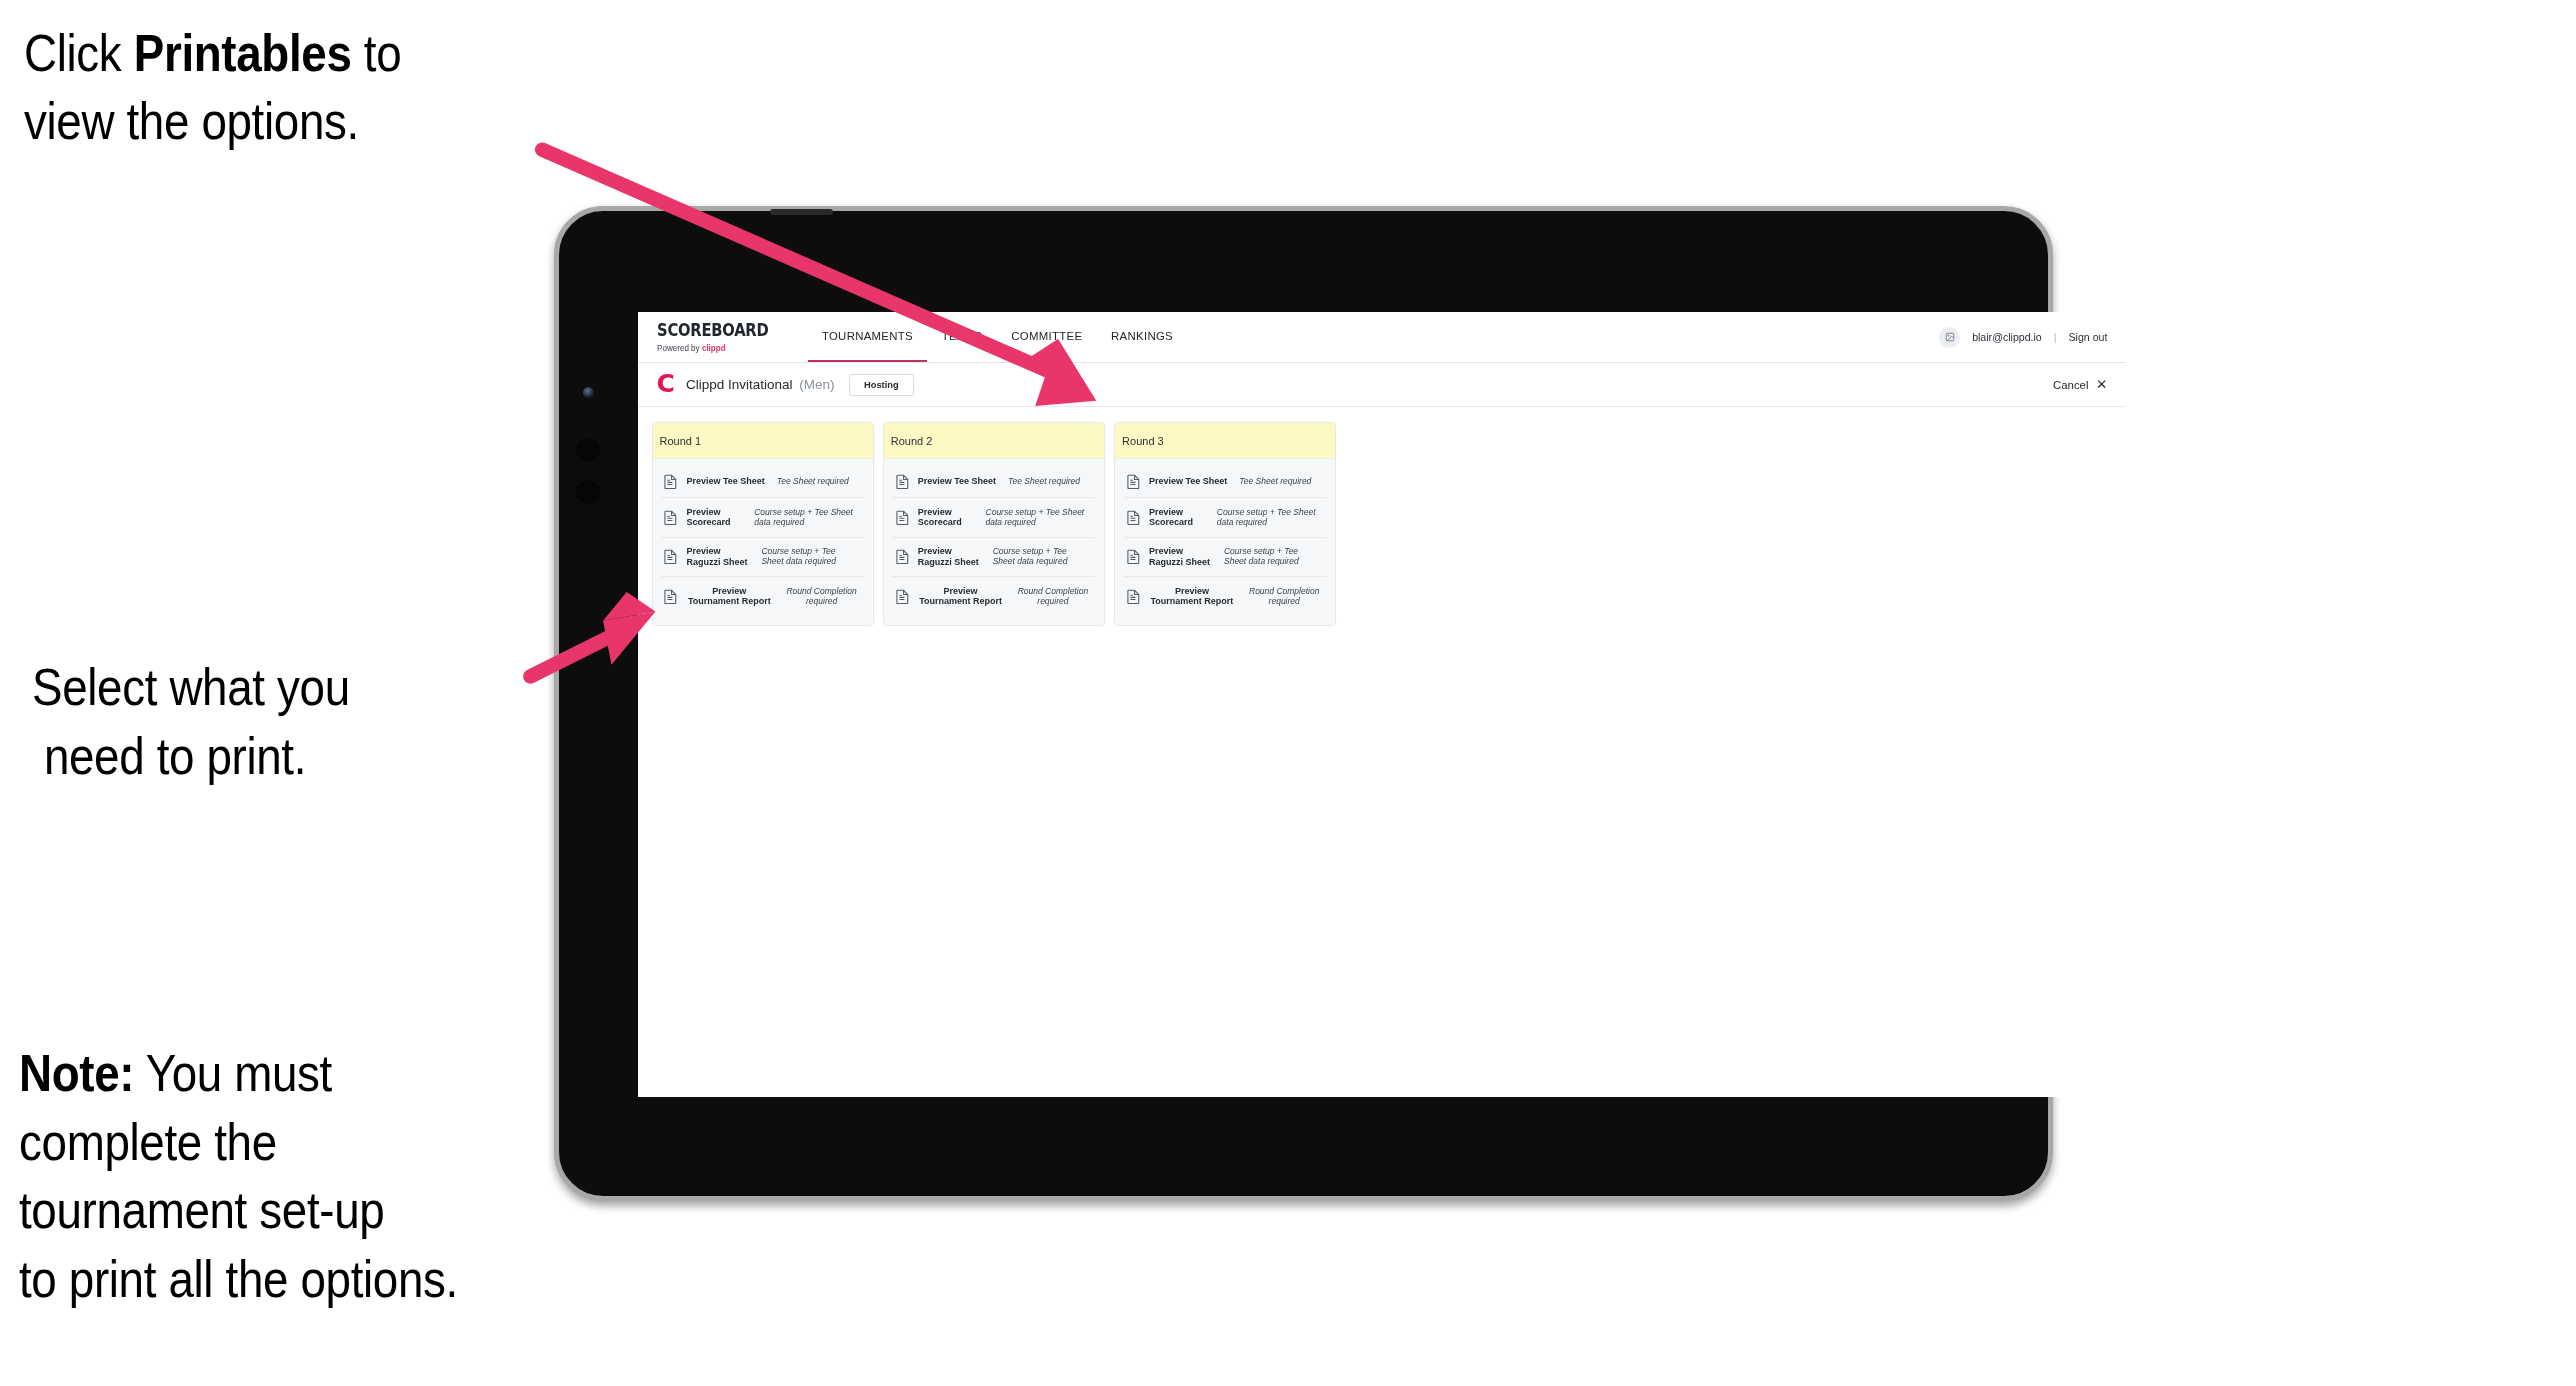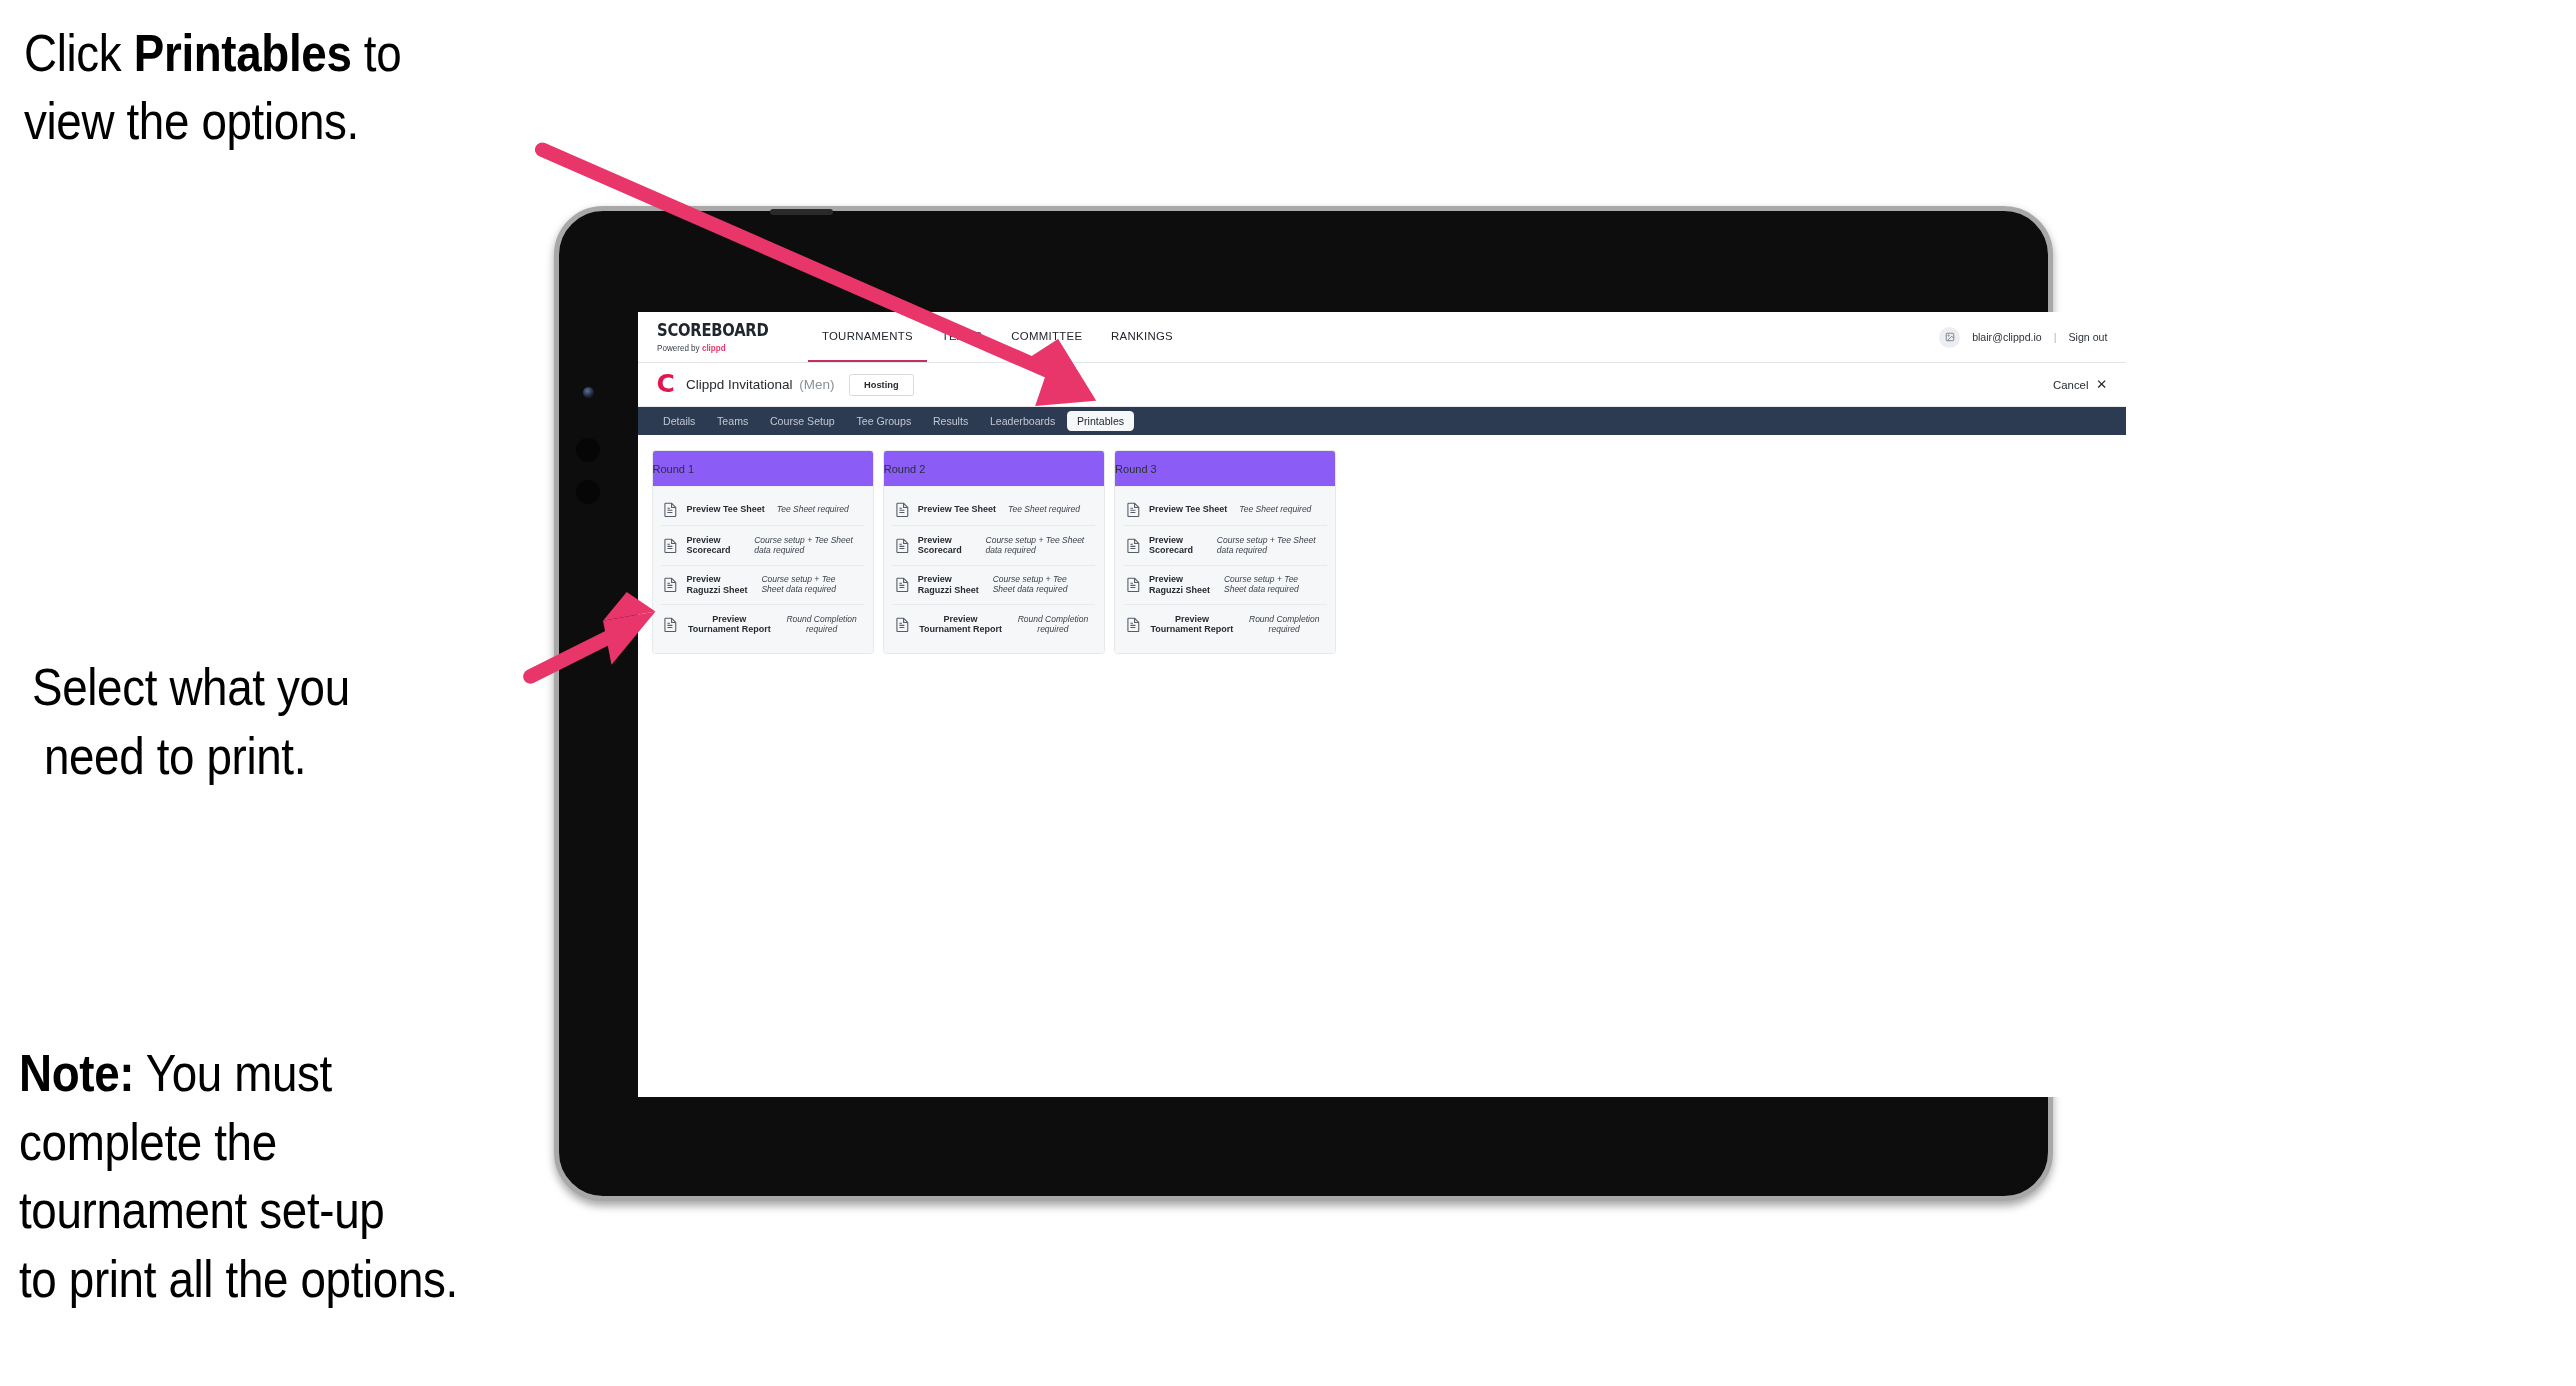--- a/index.html
+++ b/index.html
@@ -134,22 +134,22 @@
   }
   .tab.active { background: #f6f7f8; color: #1d232b; font-weight: 400; }
 
   
   #content { background: #ffffff; padding: 15px 13.5px; display: flex; gap: 9.3px; }
   .round-col {
     width: 222px; background: #ffffff;
     border: 0.8px solid #e6e8ea; border-radius: 3.4px; overflow: hidden;
   }
   .round-head {
-    height: 36px; display: flex; align-items: center; padding: 0 0;
-    font-size: 11px; color: #2a3038; background: #8b5cf6;
+    height: 36px; display: flex; align-items: center; padding: 0 7px;
+    font-size: 11px; color: #2a3038; background: #fef9c3;
     border-bottom: 0.8px solid #eceef0;
   }
   .round-body { background: #f6f7f8; padding: 6px 8.5px 9.3px 8.5px; }
   .print-item {
     background: #f6f7f8; border-bottom: 0.8px solid #e8eaec;
     display: flex; align-items: center; gap: 8.5px;
     padding: 8.5px 5px 8.5px 3.4px; cursor: pointer;
   }
   .print-item:last-child { border-bottom: none; text-align: center; }
   .doc-icon { flex: 0 0 auto; width: 13.5px; height: 15px; color: #555c66; }
@@ -216,29 +216,20 @@
         <div id="c-logo">C</div>
         <div id="tourn-name">Clippd Invitational</div>
         <div id="tourn-gender">(Men)</div>
         <div id="hosting-badge">Hosting</div>
         <div id="cancel-btn">
           <span>Cancel</span>
           <span id="cancel-x">✕</span>
         </div>
       </div>
 
-      <div id="tabbar">
-        <div class="tab">Details</div>
-        <div class="tab">Teams</div>
-        <div class="tab">Course Setup</div>
-        <div class="tab">Tee Groups</div>
-        <div class="tab">Results</div>
-        <div class="tab">Leaderboards</div>
-        <div class="tab active">Printables</div>
-      </div>
 
       <div id="content">
 
         <div class="round-col">
           <div class="round-head">Round 1</div>
           <div class="round-body">
             <div class="print-item">
               <span class="doc-icon"><svg width="13.5" height="15" viewBox="0 0 16 18" fill="none" stroke="currentColor" stroke-width="1.3">
                     <path d="M2 1.5h7l5 5v10a1 1 0 0 1-1 1H2a1 1 0 0 1-1-1V2.5a1 1 0 0 1 1-1z"></path>
                     <path d="M9 1.5v5h5"></path>

